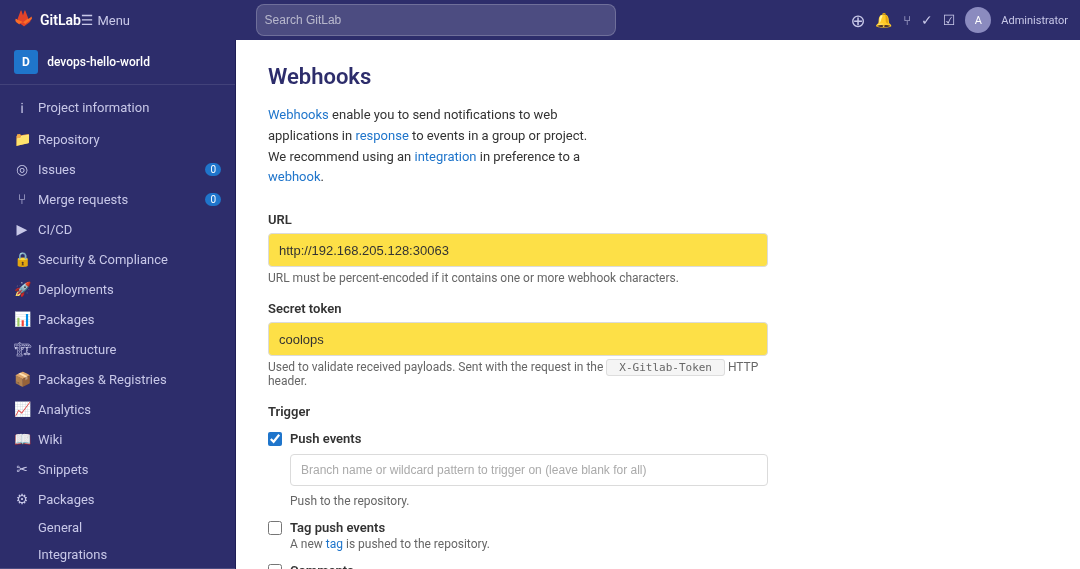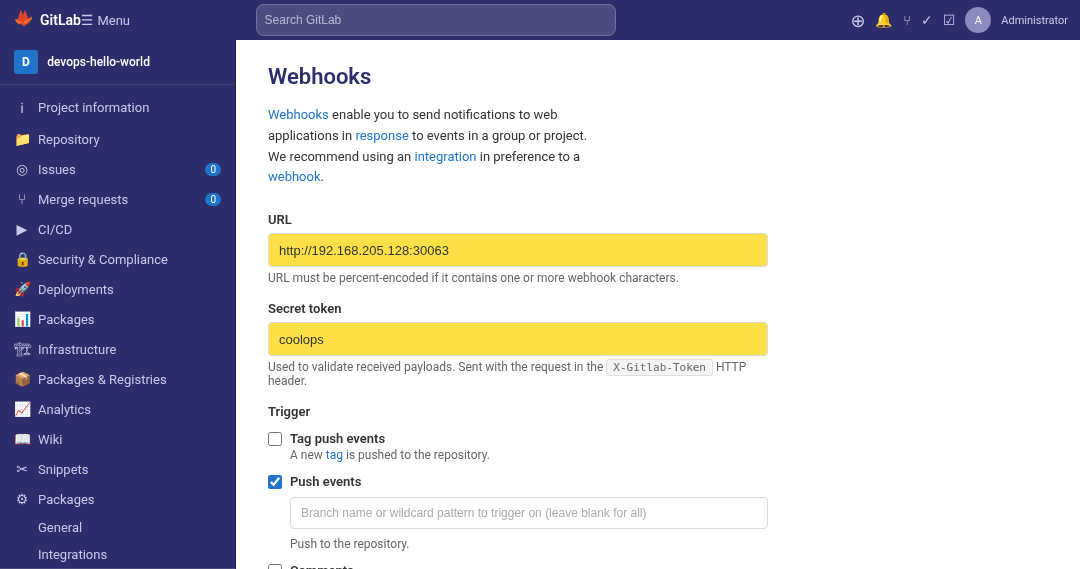--- a/index.html
+++ b/index.html
@@ -254,51 +254,51 @@
         <label class="form-label">URL</label>
         <input type="text" class="form-input" value="http://192.168.205.128:30063" style="">
         <div class="form-hint">URL must be percent-encoded if it contains one or more webhook characters.</div>
       </div>
 
       <div class="form-group">
         <label class="form-label">Secret token</label>
         <input type="text" class="form-input" value="coolops" style="">
         <div class="form-hint">
           Used to validate received payloads. Sent with the request in the
-          <code style="background:#f5f5f5;padding:1px 6px;border-radius:3px;font-family:monospace;font-size:11px;border:1px solid #ddd;">X-Gitlab-Token</code>
+          <code style="background:#f5f5f5;padding:1px 12px;border-radius:3px;font-family:monospace;font-size:11px;border:1px solid #ddd;">X-Gitlab-Token</code>
           HTTP header.
         </div>
       </div>
 
       <div class="trigger-section">
         <div class="trigger-label">Trigger</div>
+
+        <div class="trigger-item">
+          <div class="trigger-item-header">
+            <input type="checkbox" id="push-events" class="checked-blue" checked="" style="">
+            <label for="push-events">Push events</label>
+          </div>
+          <div style="padding-left:22px;">
+            <input type="text" class="branch-input" placeholder="Branch name or wildcard pattern to trigger on (leave blank for all)" style="">
+            <div class="form-hint">Push to the repository.</div>
+          </div>
+        </div>
 
         <div class="trigger-item">
           <div class="trigger-item-header">
             <input type="checkbox" id="tag-push-events" style="">
             <label for="tag-push-events">Tag push events</label>
           </div>
           <div class="trigger-item-desc">
             A new <a href="#">tag</a> is pushed to the repository.
           </div>
         </div>
 
         <div class="trigger-item">
           <div class="trigger-item-header">
-            <input type="checkbox" id="push-events" class="checked-blue" checked="" style="">
-            <label for="push-events">Push events</label>
-          </div>
-          <div style="padding-left:22px;">
-            <input type="text" class="branch-input" placeholder="Branch name or wildcard pattern to trigger on (leave blank for all)" style="">
-            <div class="form-hint">Push to the repository.</div>
-          </div>
-        </div>
-
-        <div class="trigger-item">
-          <div class="trigger-item-header">
             <input type="checkbox" id="comments" style="">
             <label for="comments">Comments</label>
           </div>
 
         </div>
 
       </div>
     </div>
   </div>
 </div>

